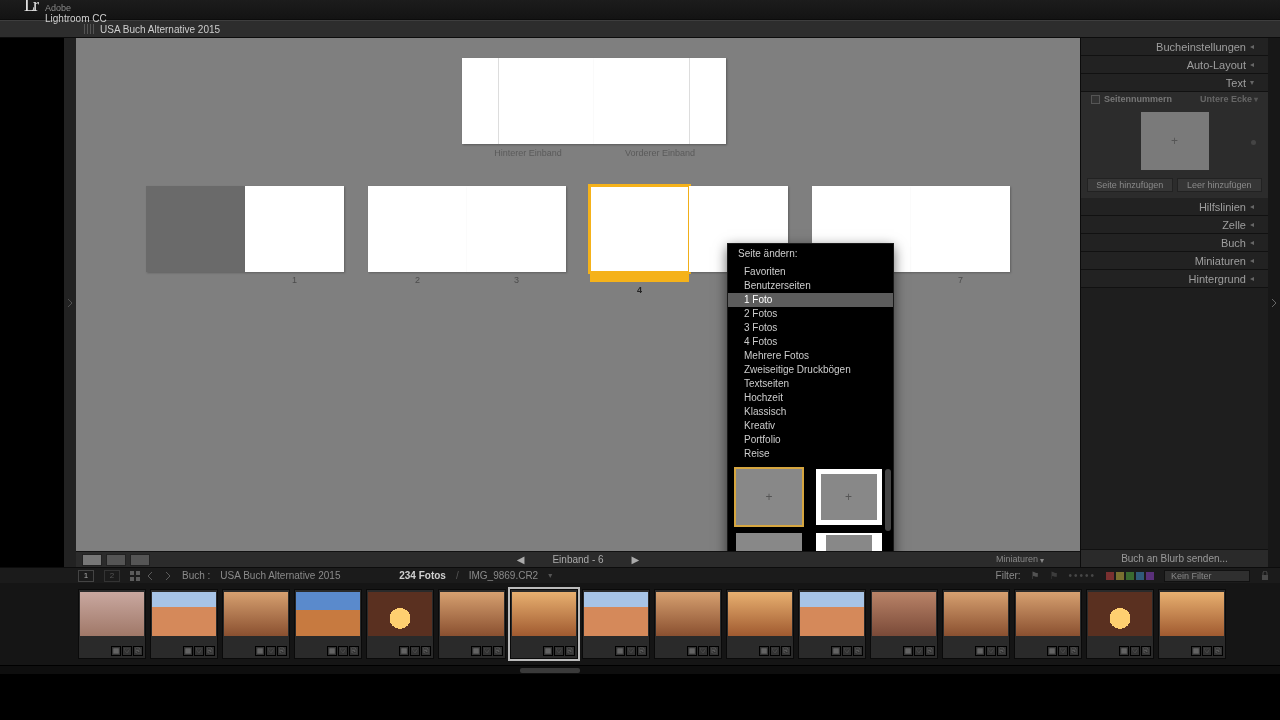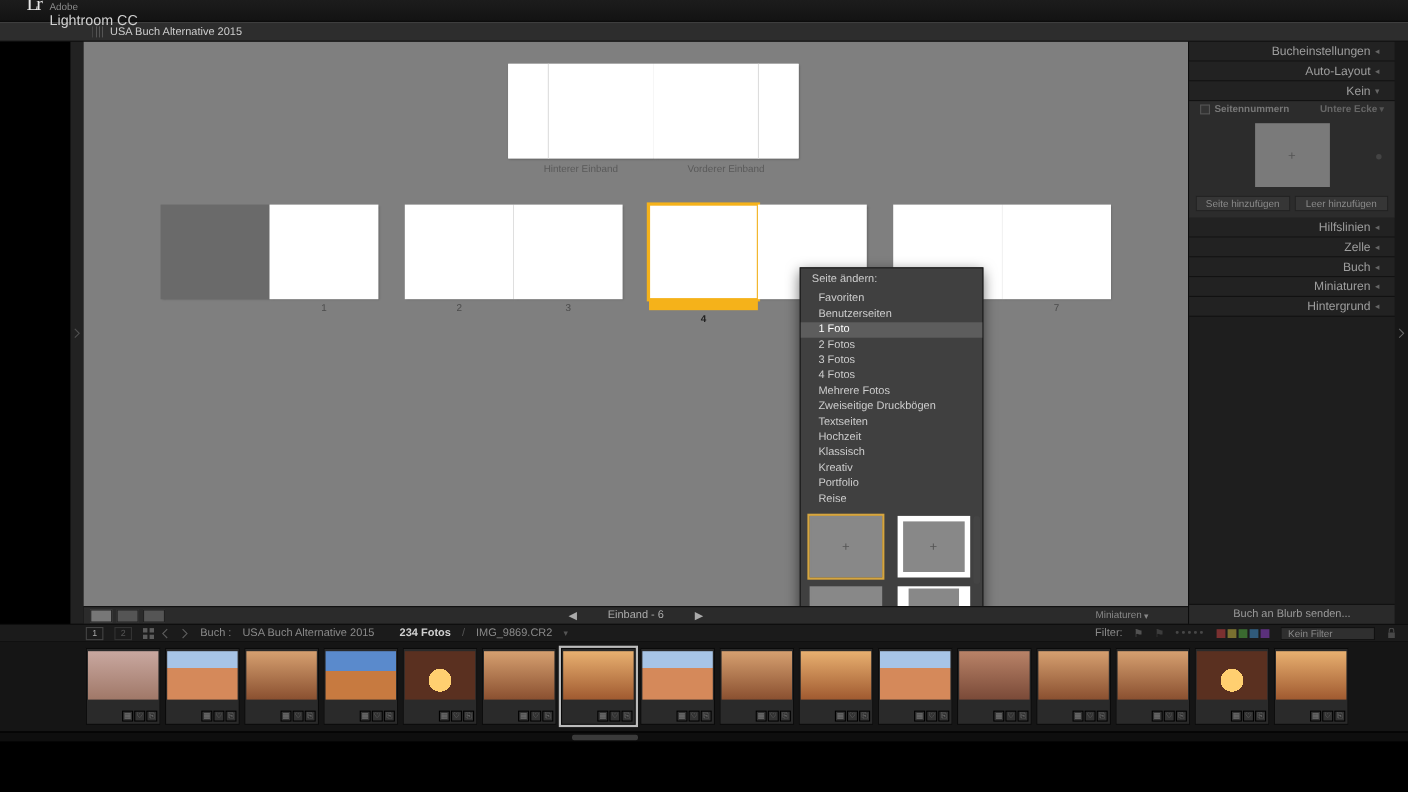--- a/index.html
+++ b/index.html
@@ -20,21 +20,21 @@
     --divider:#0c0c0c;
   }
   * { box-sizing:border-box; font-family:"Segoe UI",Arial,sans-serif; }
   html,body { margin:0; padding:0; width:1280px; height:720px; background:var(--bg0); color:var(--text1); overflow:hidden; user-select:none; }
 
   
   .topbar { display:flex; align-items:center; height:20px; background:linear-gradient(#1c1c1c,#131313); padding:0 20px 0 24px; border-bottom:1px solid var(--divider);}
   .logo { display:flex; align-items:baseline; gap:8px; color:var(--text0); }
   .logo-mark { font-family:Georgia,serif; font-size:18px; color:#e6e6e6; letter-spacing:-2px;}
   .logo-sub  { font-size:9px; color:#8a8a8a; line-height:9px;}
-  .logo-name { font-size:13px; color:#d0d0d0; }
+  .logo-name { font-size:10px; color:#d0d0d0; }
   .modules { margin-left:auto; display:flex; gap:0; font-size:14px; color:var(--text1); }
   .modules span { padding:0 10px; border-left:1px solid #3a3a3a; cursor:default;}
   .modules span:first-child{border-left:none;}
   .modules .active{ color:#fff; font-weight:600;}
 
   
   .titlebar { height:18px; background:#2d2d2d; border-top:1px solid #3e3e3e; border-bottom:1px solid var(--divider); display:flex; align-items:center; padding:0 10px 0 84px; font-size:10px; color:var(--text0);}
   .titlebar .grip { width:10px; height:10px; margin-right:6px; display:inline-block; background:repeating-linear-gradient(90deg,#555 0 1px,transparent 1px 3px);}
 
   
@@ -61,21 +61,21 @@
   .spread{ width:198px; display:flex; flex-direction:column; align-items:center;}
   .spread-pages{ width:198px; height:86px; display:flex; }
   .page{ width:99px; height:86px; background:#fff; box-shadow:1px 1px 2px rgba(0,0,0,.25);}
   .page.blank-grey{ background:#6a6a6a; }
   .pgnum{ font-size:9px; color:#4c4c4c; margin-top:3px; width:100%; display:flex;}
   .pgnum span{ width:50%; text-align:center;}
   .spread.sel .spread-pages .page.sel{ outline:3px solid var(--accent-bright); outline-offset:-1px;}
   .spread.sel .sel-strip{ height:10px; background:var(--accent-bright); width:99px; margin-top:-0px;}
 
   
-  .flyout{ position:absolute; left:651px; top:205px; width:167px; background:#404040; border:1px solid #1a1a1a; box-shadow:0 4px 12px rgba(0,0,0,.6); font-size:10px; color:var(--text0); z-index:50;}
+  .flyout{ position:absolute; left:651px; top:205px; width:167px; background:#000000; border:1px solid #1a1a1a; box-shadow:0 4px 12px rgba(0,0,0,.6); font-size:10px; color:var(--text0); z-index:50;}
   .flyout header{ padding:4px 10px; font-size:10px; color:var(--text0);}
   .flyout ul{ list-style:none; margin:0; padding:2px 0;}
   .flyout li{ padding:1px 16px; cursor:default; line-height:12px;}
   .flyout li.sel{ background:#5d5d5d; color:#fff;}
   .thumb-area{ padding:6px 6px 6px 8px; position:relative;}
   .thumb-scroll{ position:absolute; right:2px; top:6px; width:6px; height:62px; background:#444; border-radius:3px;}
   .thumb-grid{ display:grid; grid-template-columns:repeat(2,1fr); gap:8px;}
   .tthumb{ width:66px; height:56px; background:#888; padding:2px; display:flex;}
   .tthumb.sel{ outline:2px solid var(--accent);}
   .tthumb .ph{ flex:1; background:#888; display:flex; align-items:center; justify-content:center; color:#555; font-size:12px;}
@@ -109,21 +109,21 @@
   .rp-btns{ display:flex; gap:4px; margin-top:4px;}
   .rp-btns button{ flex:1; height:14px; font-size:9px; background:#363636; border:1px solid #222; color:#8a8a8a;}
   .rp-blurb{ height:18px; background:#2a2a2a; border-top:1px solid #111; display:flex; align-items:center; justify-content:center; font-size:10px; color:#9a9a9a; margin-top:auto;}
 
   
   .infostrip{ height:16px; background:#1b1b1b; border-top:1px solid var(--divider); display:flex; align-items:center; font-size:10px; color:#8a8a8a; padding:0 10px 0 78px; gap:10px;}
   .infostrip .box{display:inline-flex;align-items:center;justify-content:center;width:16px;height:12px;border:1px solid #444;font-size:8px;color:#aaa;}
   .infostrip .box.off{color:#555;border-color:#333;}
   .infostrip .iconset{display:flex;gap:6px;align-items:center;}
   .infostrip .ic{width:10px;height:10px;opacity:.6}
-  .infostrip .count{color:#d0d0d0;font-weight:600;}
+  .infostrip .count{color:#d0d0d0;font-weight:600;margin-left:36px;}
   .infostrip .right{margin-left:auto;display:flex;align-items:center;gap:10px;}
   .nofilter{ width:86px;height:12px; background:#2f2f2f; border:1px solid #111; font-size:9px; color:#888; display:flex; align-items:center; padding:0 6px;}
 
   
   .filmstrip{ height:82px; background:#151515; display:flex; align-items:center; padding:0 6px 0 78px; gap:4px;}
   .thumb{ width:68px; height:70px; background:#2a2a2a; border:1px solid #0a0a0a; position:relative; display:flex; align-items:flex-start; justify-content:center; padding-top:2px;}
   .thumb .im{ width:64px; height:44px; }
   .thumb .badges{ position:absolute; bottom:2px; right:2px; display:flex; gap:1px;}
   .thumb .bdg{ width:10px;height:10px;background:#333;border:1px solid #000;font-size:7px;color:#777;display:flex;align-items:center;justify-content:center;}
   .thumb.sel{ outline:2px solid #bbb;}
@@ -298,21 +298,21 @@
       <div id="rp-before">
           <div class="rp-row">
             <span>Bucheinstellungen</span>
             <span class="tri">◂</span>
           </div>
           <div class="rp-row">
             <span>Auto-Layout</span>
             <span class="tri">◂</span>
           </div>
           <div class="rp-row">
-            <span>Kein</span>
+            <span>Text</span>
             <span class="tri">▾</span>
           </div>
         </div>
       <div class="rp-page-sect">
         <div class="rp-pn">
           <span class="cb"></span>
           <span>Seitennummern</span>
           <span class="right"><span>Untere Ecke</span><span class="dd">▾</span></span>
         </div>
         <div class="rp-page-thumb">

